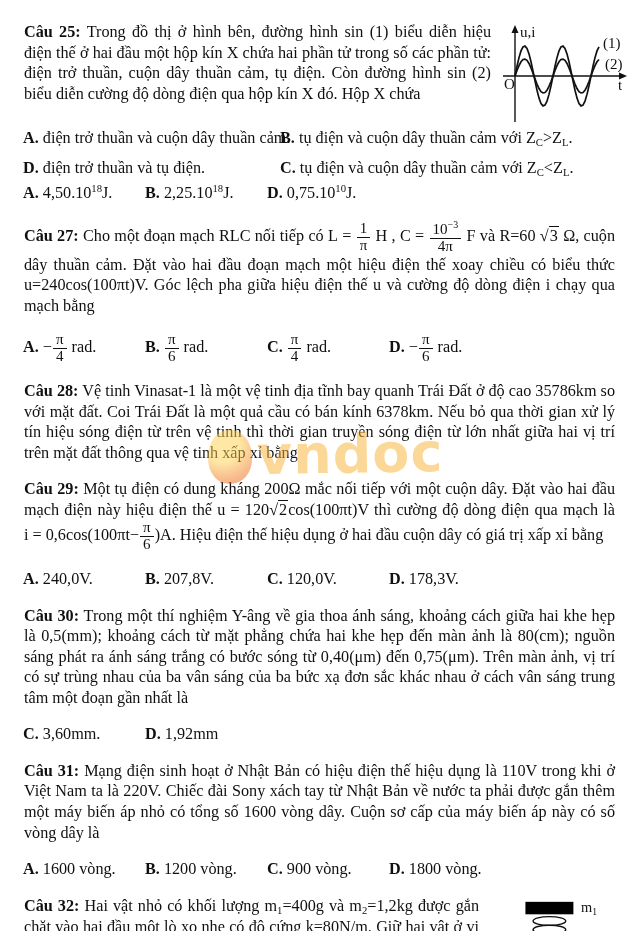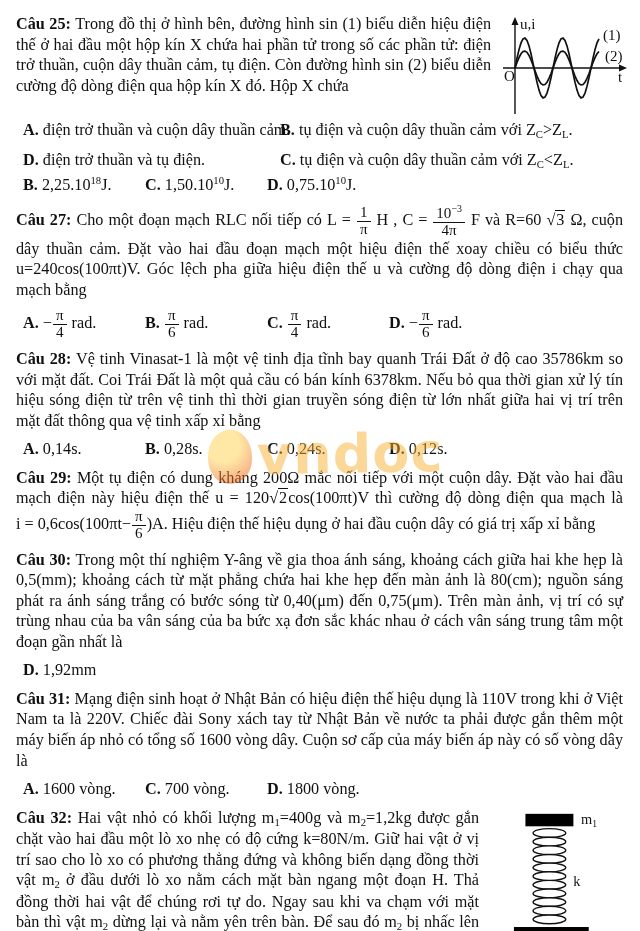--- a/index.html
+++ b/index.html
@@ -1,21 +1,21 @@
 <!DOCTYPE html>
 <html><head>
 <meta charset="utf-8">
 <style>
   *{box-sizing:border-box}
   body{margin:0;background:#fff}
   .page{position:relative;width:640px;height:931px;padding:6px 9px 0 8px;
         font-family:"Liberation Serif",serif;font-size:16.2px;line-height:1.27;
         color:#101010;background:#fff;overflow:hidden}
   .q{margin:0 0 3px}
-  .q .body{margin:8px;text-align:justify}
+  .q .body{margin:16px;text-align:justify}
   .qlabel{font-weight:700}
   .opts{display:grid;grid-template-columns:122px 122px 122px 1fr;padding-left:15px;margin-top:1px}
   .opts.cols2{grid-template-columns:257px 1fr;row-gap:8px}
   .opts.clear{clear:both}
   .opt{white-space:nowrap}
   .opt b{font-weight:700}
   .fig{float:right;margin:2px 0 2px 8px}
   .fig line{stroke:#111;stroke-width:1.4;fill:none}
   .fig polygon{fill:#111;stroke:none}
   .fig rect{fill:#000}
@@ -63,22 +63,22 @@
     <div class="opts cols2 clear">
       <span class="opt"><b>A.</b> <span>điện trở thuần và cuộn dây thuần cảm.</span></span>
       <span class="opt"><b>B.</b> <span>tụ điện và cuộn dây thuần cảm với Z<sub>C</sub>&gt;Z<sub>L</sub>.</span></span>
       <span class="opt"><b>D.</b> <span>điện trở thuần và tụ điện.</span></span>
       <span class="opt"><b>C.</b> <span>tụ điện và cuộn dây thuần cảm với Z<sub>C</sub>&lt;Z<sub>L</sub>.</span></span>
     </div>
   </section>
 
   <section class="q">
     <div class="opts">
+      <span class="opt"><b>A.</b> <span>4,50.10<sup>18</sup>J.</span></span>
       <span class="opt"><b>B.</b> <span>2,25.10<sup>18</sup>J.</span></span>
-      <span class="opt"><b>C.</b> <span>1,50.10<sup>10</sup>J.</span></span>
       <span class="opt"><b>D.</b> <span>0,75.10<sup>10</sup>J.</span></span>
     </div>
   </section>
 
   <section class="q">
     <p class="body"><b class="qlabel">Câu 27:</b> <span>Cho một đoạn mạch RLC nối tiếp có L&nbsp;=&nbsp;<span class="frac">
             <span class="fn">1</span>
             <span class="fd">π</span>
           </span>&nbsp;H , C&nbsp;=&nbsp;<span class="frac">
             <span class="fn">10<sup>−3</sup></span>
@@ -99,47 +99,49 @@
             </span> rad.</span></span>
       <span class="opt"><b>D.</b> <span>−<span class="frac">
               <span class="fn">π</span>
               <span class="fd">6</span>
             </span> rad.</span></span>
     </div>
   </section>
 
   <section class="q">
     <p class="body"><b class="qlabel">Câu 28:</b> <span>Vệ tinh Vinasat-1 là một vệ tinh địa tĩnh bay quanh Trái Đất ở độ cao 35786km so với mặt đất. Coi Trái Đất là một quả cầu có bán kính 6378km. Nếu bỏ qua thời gian xử lý tín hiệu sóng điện từ trên vệ tinh thì thời gian truyền sóng điện từ lớn nhất giữa hai vị trí trên mặt đất thông qua vệ tinh xấp xỉ bằng</span></p>
-    <div class="opts">
-      <span class="opt"><b>A.</b> <span>0,14s.</span></span>
-      <span class="opt"><b>B.</b> <span>0,28s.</span></span>
-      <span class="opt"><b>C.</b> <span>0,24s.</span></span>
-      <span class="opt"><b>D.</b> <span>0,12s.</span></span>
-    </div>
   </section>
 
   <section class="q">
     <p class="body"><b class="qlabel">Câu 29:</b> <span>Một tụ điện có dung kháng 200Ω mắc nối tiếp với một cuộn dây. Đặt vào hai đầu mạch điện này hiệu điện thế u&nbsp;=&nbsp;120<span class="sqrt">√<span class="rd">2</span></span>cos(100πt)V thì cường độ dòng điện qua mạch là i&nbsp;=&nbsp;0,6cos(100πt−<span class="frac">
             <span class="fn">π</span>
             <span class="fd">6</span>
           </span>)A. Hiệu điện thế hiệu dụng ở hai đầu cuộn dây có giá trị xấp xỉ bằng</span></p>
+    <div class="opts">
+      <span class="opt"><b>A.</b> <span>240,0V.</span></span>
+      <span class="opt"><b>B.</b> <span>207,8V.</span></span>
+      <span class="opt"><b>C.</b> <span>120,0V.</span></span>
+      <span class="opt"><b>D.</b> <span>178,3V.</span></span>
+    </div>
   </section>
 
   <section class="q">
     <p class="body"><b class="qlabel">Câu 30:</b> <span>Trong một thí nghiệm Y-âng về gia thoa ánh sáng, khoảng cách giữa hai khe hẹp là 0,5(mm); khoảng cách từ mặt phẳng chứa hai khe hẹp đến màn ảnh là 80(cm); nguồn sáng phát ra ánh sáng trắng có bước sóng từ 0,40(μm) đến 0,75(μm). Trên màn ảnh, vị trí có sự trùng nhau của ba vân sáng của ba bức xạ đơn sắc khác nhau ở cách vân sáng trung tâm một đoạn gần nhất là</span></p>
     <div class="opts">
+      <span class="opt"><b>C.</b> <span>3,60mm.</span></span>
       <span class="opt"><b>D.</b> <span>1,92mm</span></span>
     </div>
   </section>
 
   <section class="q">
     <p class="body"><b class="qlabel">Câu 31:</b> <span>Mạng điện sinh hoạt ở Nhật Bản có hiệu điện thế hiệu dụng là 110V trong khi ở Việt Nam ta là 220V. Chiếc đài Sony xách tay từ Nhật Bản về nước ta phải được gắn thêm một máy biến áp nhỏ có tổng số 1600 vòng dây. Cuộn sơ cấp của máy biến áp này có số vòng dây là</span></p>
     <div class="opts">
       <span class="opt"><b>A.</b> <span>1600 vòng.</span></span>
-      <span class="opt"><b>C.</b> <span>700 vòng.</span></span>
+      <span class="opt"><b>B.</b> <span>1200 vòng.</span></span>
+      <span class="opt"><b>C.</b> <span>900 vòng.</span></span>
       <span class="opt"><b>D.</b> <span>1800 vòng.</span></span>
     </div>
   </section>
 
   <section class="q">
     <svg class="fig" viewBox="0 0 150 196" width="144" height="188">
       <rect x="40" y="4" width="50" height="13"></rect>
       <g class="coil">
         <ellipse cx="65" cy="24" rx="17" ry="4.6"></ellipse>
           <ellipse cx="65" cy="33" rx="17" ry="4.6"></ellipse>

